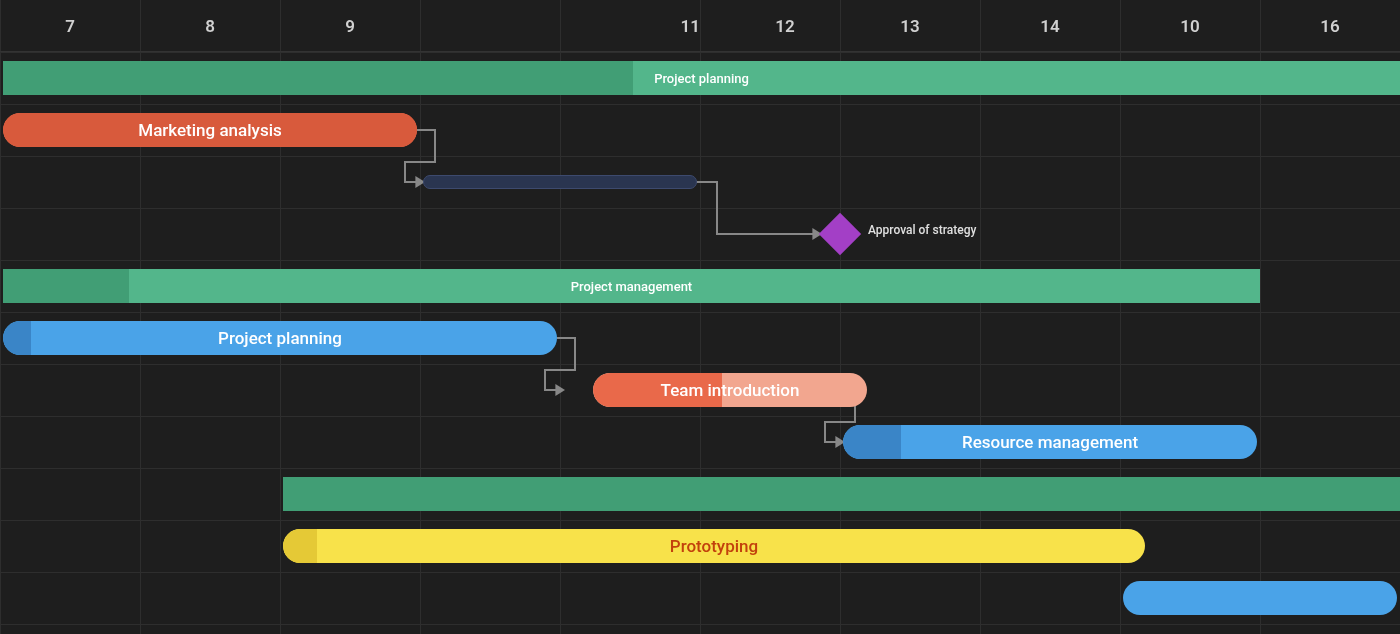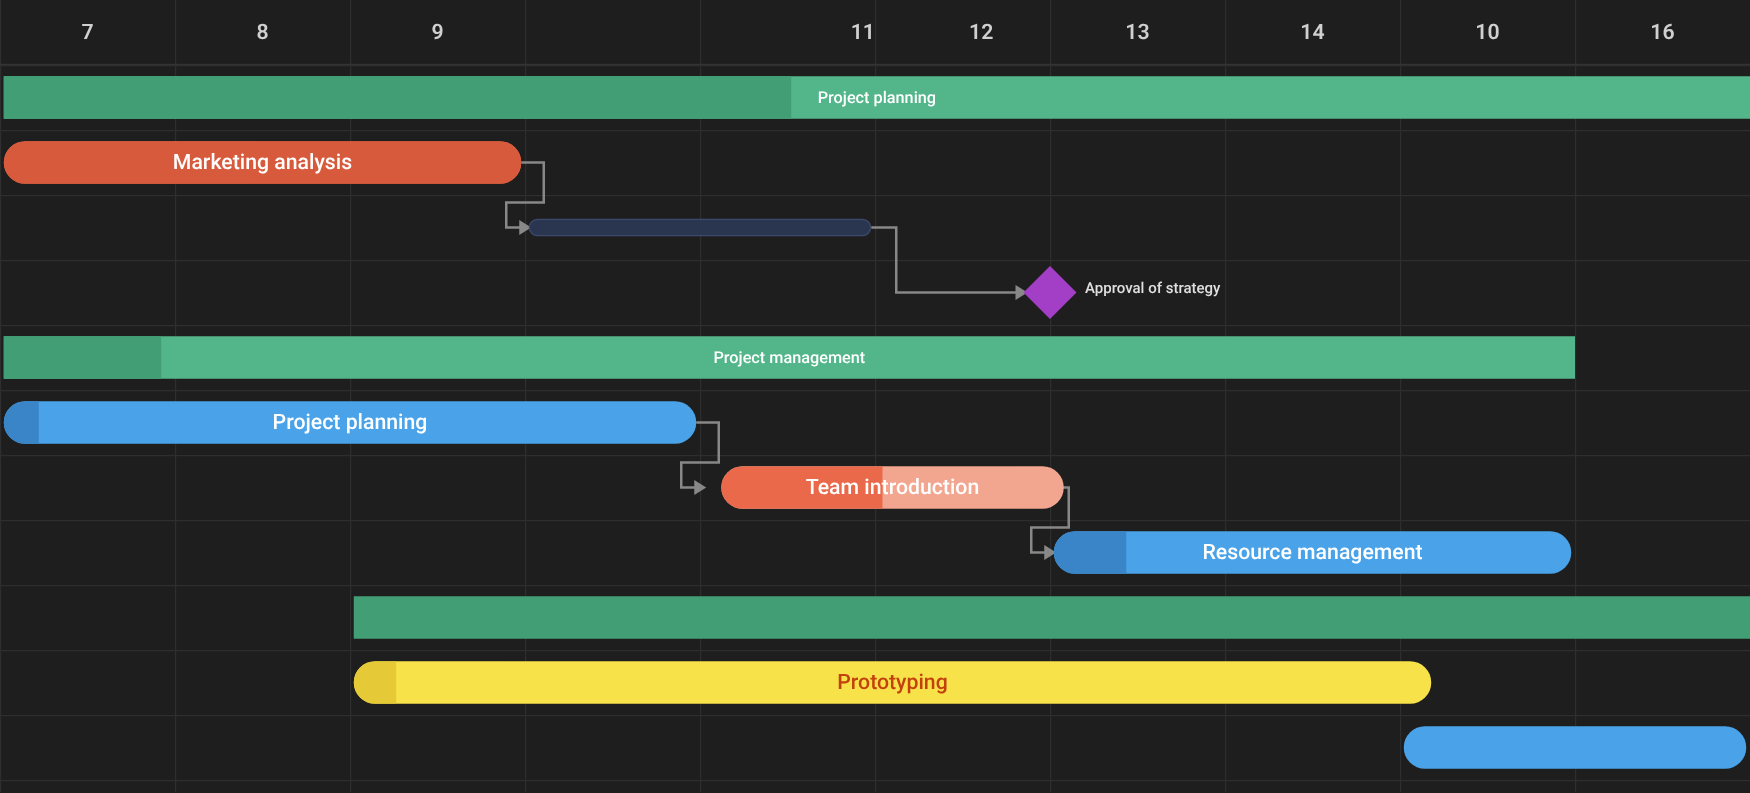--- a/index.html
+++ b/index.html
@@ -208,21 +208,21 @@
       <div class="milestone" style="left: 825px; top: 219px; background: rgb(163, 63, 198);"></div>
       <div class="milestone-label" style="left: 868px; top: 223px;">Approval of strategy</div>
       <div class="group-bar" style="left: 3px; width: 1257px; top: 269px; background: rgb(83, 182, 139);">
         <div class="shade" style="width: 126px; background: rgb(65, 158, 117);"></div>
         <span class="label">Project management</span>
       </div>
       <div class="bar" style="left: 3px; width: 554px; top: 321px; background: rgb(74, 163, 232);">
         <div class="progress" style="width: 5%; background: rgb(58, 133, 199);"></div>
         <span class="label">Project planning</span>
       </div>
-      <div class="bar" style="left: 577px; width: 274px; top: 373px; background: rgb(242, 166, 143);">
+      <div class="bar" style="left: 593px; width: 274px; top: 373px; background: rgb(242, 166, 143);">
         <div class="progress" style="width: 47%; background: rgb(233, 105, 74);"></div>
         <span class="label">Team introduction</span>
       </div>
       <div class="bar" style="left: 843px; width: 414px; top: 425px; background: rgb(74, 163, 232);">
         <div class="progress" style="width: 14%; background: rgb(58, 133, 199);"></div>
         <span class="label">Resource management</span>
       </div>
       <div class="group-bar" style="left: 283px; width: 1117px; top: 477px; background: rgb(65, 158, 117);"></div>
       <div class="bar" style="left: 283px; width: 862px; top: 529px; background: rgb(248, 226, 74); color: #c2410c;">
         <div class="progress" style="width: 4%; background: rgb(229, 201, 54);"></div>

